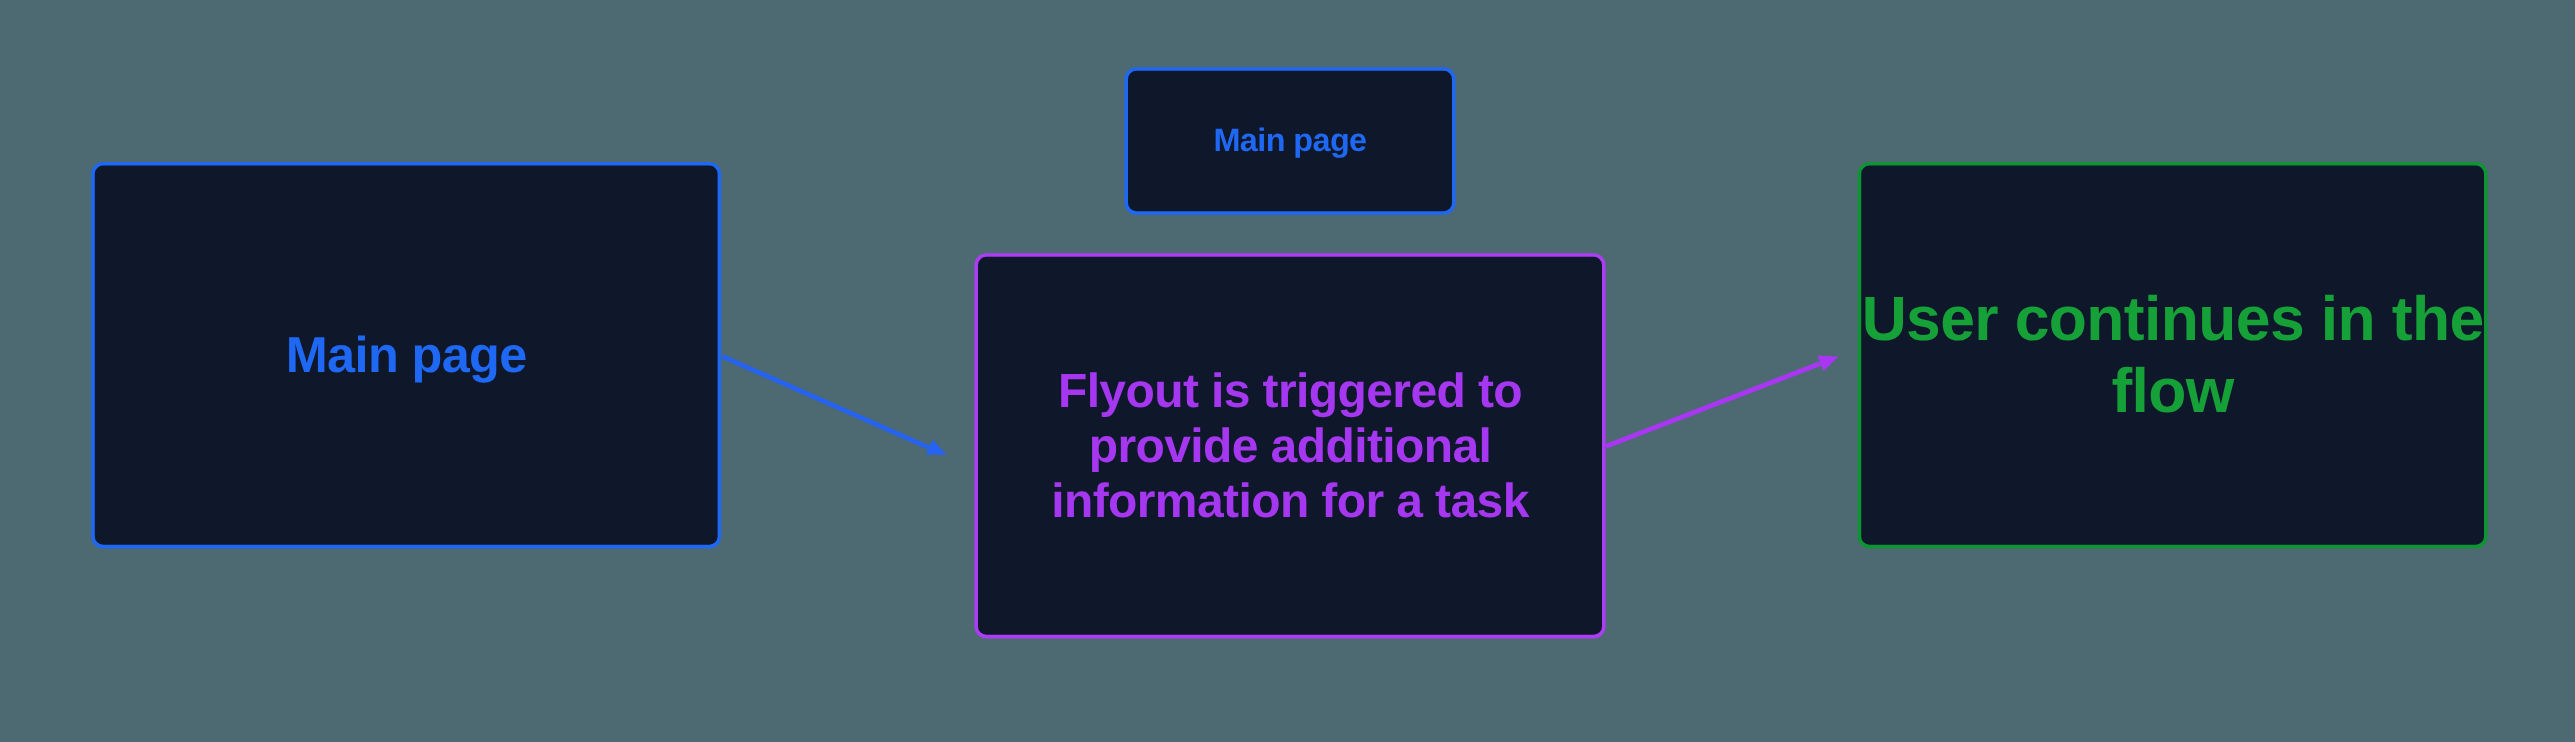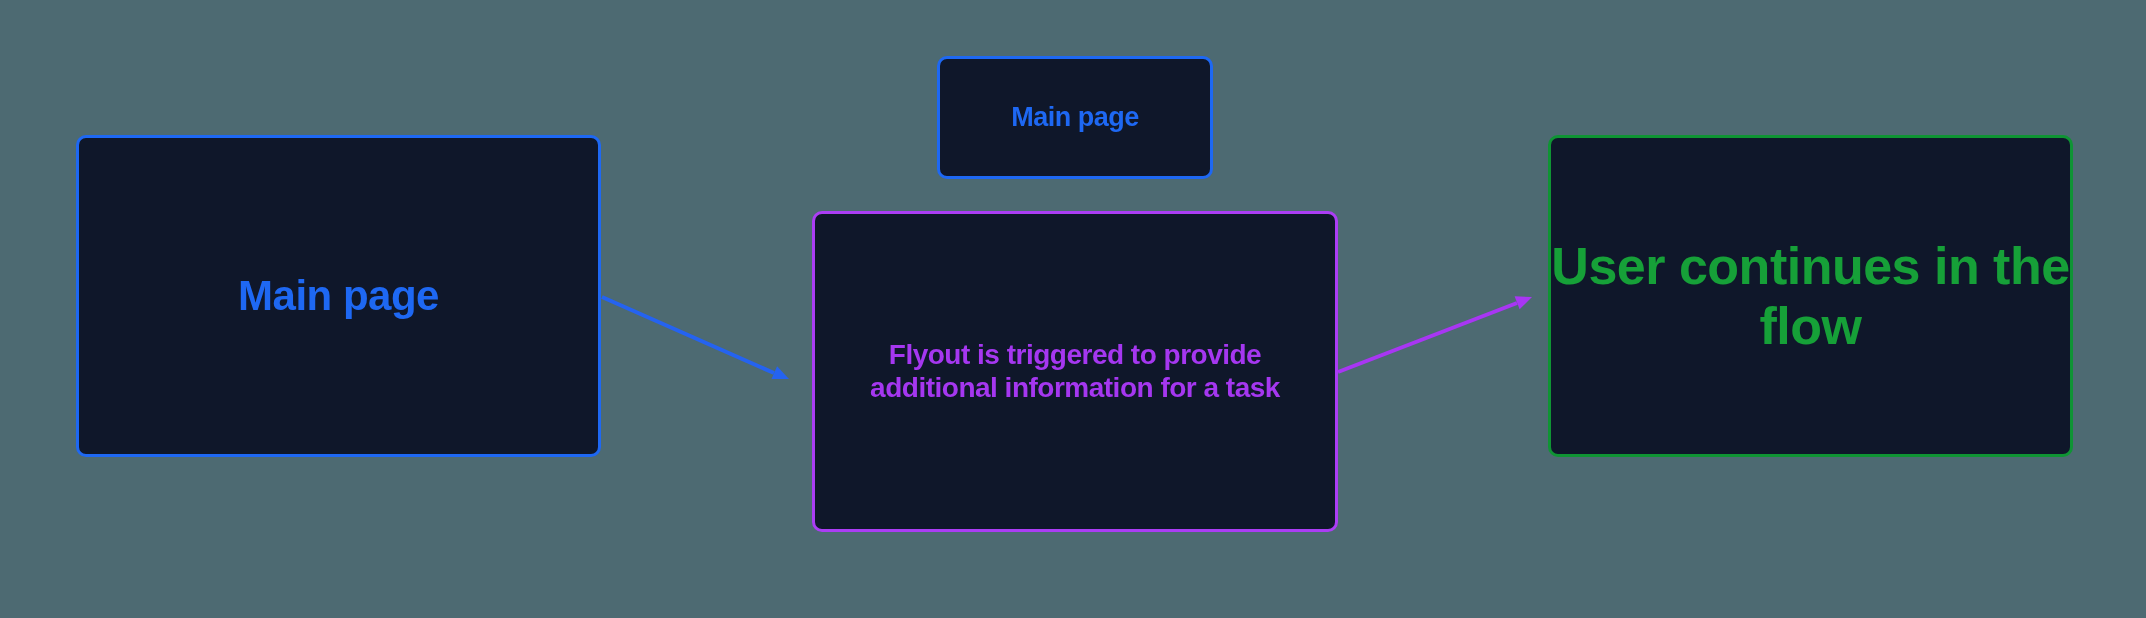--- a/index.html
+++ b/index.html
@@ -45,21 +45,21 @@
     top: 56px;
     width: 276px;
     height: 123px;
     font-size: 27px;
   }
   .node-flyout {
     left: 812px;
     top: 211px;
     width: 526px;
     height: 321px;
-    font-size: 28px;
+    font-size: 40px;
     line-height: 1.15;
   }
   .node-flyout .label {
     max-width: 432px;
   }
   .node-continue {
     left: 1548px;
     top: 135px;
     width: 525px;
     height: 322px;

